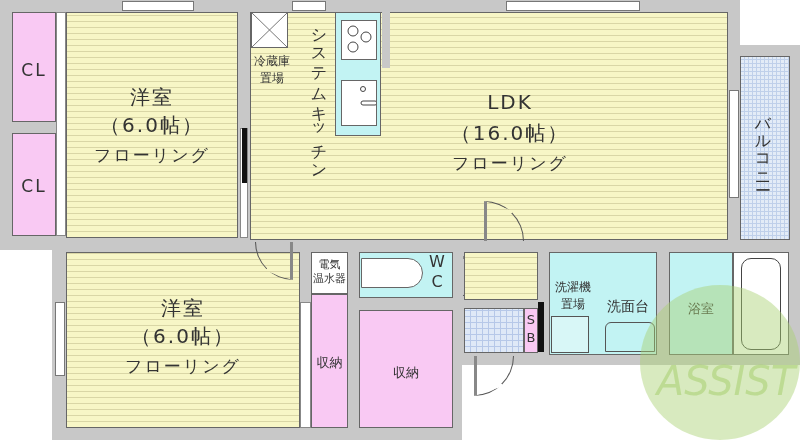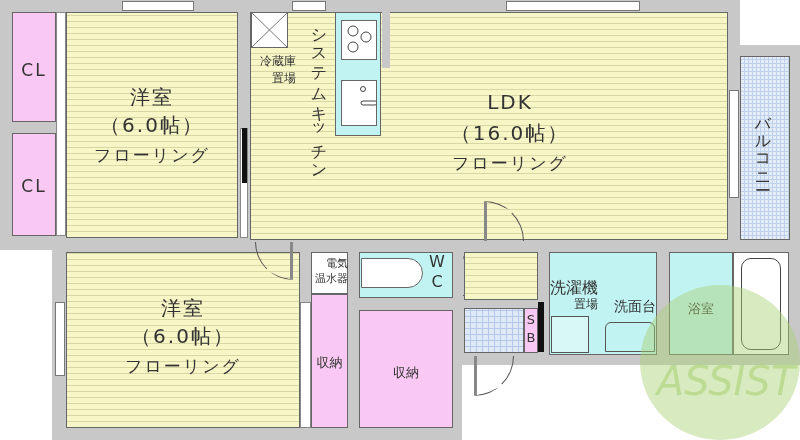--- a/index.html
+++ b/index.html
@@ -9,21 +9,21 @@
   .floor{background-color:#f7f6c6;background-image:repeating-linear-gradient(0deg,#f7f6c6 0px,#f7f6c6 5px,#d9d6a6 5px,#d9d6a6 6px);border:1px solid #666;}
   .pink{background:#f9c9f3;border:1px solid #666;}
   .aqua{background:#c2f3f3;border:1px solid #666;}
   .white{background:#fff;border:1px solid #666;}
   .tile{background-color:#dfe9f7;background-image:repeating-linear-gradient(0deg,transparent 0,transparent 5px,#b6c8e8 5px,#b6c8e8 6px),repeating-linear-gradient(90deg,transparent 0,transparent 5px,#b6c8e8 5px,#b6c8e8 6px);border:1px solid #666;}
   .balc{background-color:#e3ecf7;background-image:repeating-linear-gradient(0deg,transparent 0,transparent 3px,#bfd0ea 3px,#bfd0ea 4px),repeating-linear-gradient(90deg,transparent 0,transparent 3px,#bfd0ea 3px,#bfd0ea 4px);border:1px solid #666;}
   .label{position:absolute;text-align:center;white-space:nowrap;color:#333;}
   .big{font-size:20px;letter-spacing:2px;}
   .mid{font-size:17px;letter-spacing:2px;}
   .small{font-size:13px;}
-  .tiny{font-size:11px;line-height:13px;text-align:right;}
+  .tiny{font-size:11px;line-height:13px;}
   .vert{writing-mode:vertical-rl;letter-spacing:1px;}
   .win{background:#fff;border:1px solid #777;}
   .door-arc{position:absolute;border:1px solid #555;box-sizing:border-box;}
 </style>
 </head>
 <body>
 
 <div class="abs wall" style="left:0;top:0;width:740px;height:250px;"></div>
 <div class="abs wall" style="left:52px;top:240px;width:748px;height:200px;"></div>
 <div class="abs" style="left:462px;top:365px;width:338px;height:75px;background:#fff;"></div>
@@ -86,21 +86,21 @@
 
 <div class="abs floor" style="left:66px;top:252px;width:234px;height:176px;"></div>
 <div class="label big" style="left:66px;top:295px;width:234px;">洋室</div>
 <div class="label big" style="left:66px;top:323px;width:234px;">（6.0帖）</div>
 <div class="label mid" style="left:66px;top:355px;width:234px;">フローリング</div>
 <div class="abs" style="left:55px;top:302px;width:10px;height:74px;background:#fff;border:1px solid #777;"></div>
 <div class="door-arc" style="left:255px;top:242px;width:38px;height:38px;border-radius:0 0 0 38px;border-top:none;border-right:3px solid #888;"></div>
 <div class="abs" style="left:300px;top:302px;width:11px;height:126px;background:#fff;border:1px solid #888;"></div>
 
 <div class="abs white" style="left:311px;top:252px;width:37px;height:42px;"></div>
-<div class="label tiny" style="left:311px;top:258px;width:37px;font-family:Liberation Mono, monospace;">電気</div>
+<div class="label tiny" style="left:311px;top:258px;width:37px;">電気</div>
 <div class="label tiny" style="left:311px;top:272px;width:37px;">温水器</div>
 <div class="abs pink" style="left:311px;top:294px;width:37px;height:134px;"></div>
 <div class="label small" style="left:311px;top:354px;width:37px;">収納</div>
 
 <div class="abs aqua" style="left:359px;top:252px;width:94px;height:46px;"></div>
 <div class="abs white" style="left:361px;top:258px;width:62px;height:30px;border-radius:0 15px 15px 0;"></div>
 <div class="label small" style="left:425px;top:252px;width:24px;font-size:16px;">W</div>
 <div class="label small" style="left:425px;top:272px;width:24px;font-size:16px;">C</div>
 <div class="door-arc" style="left:463px;top:256px;width:40px;height:40px;border-radius:0 0 40px 0;border-top:3px solid #888;border-left:none;"></div>
 
@@ -109,21 +109,21 @@
 
 <div class="abs floor" style="left:464px;top:252px;width:74px;height:48px;"></div>
 <div class="abs tile" style="left:464px;top:308px;width:60px;height:45px;"></div>
 <div class="abs pink" style="left:524px;top:308px;width:14px;height:45px;"></div>
 <div class="label small" style="left:524px;top:312px;width:14px;">S</div>
 <div class="label small" style="left:524px;top:330px;width:14px;">B</div>
 <div class="abs" style="left:538px;top:302px;width:6px;height:50px;background:#111;"></div>
 <div class="door-arc" style="left:474px;top:356px;width:40px;height:40px;border-radius:0 0 40px 0;border-top:none;border-left:3px solid #888;"></div>
 
 <div class="abs aqua" style="left:549px;top:252px;width:108px;height:103px;"></div>
-<div class="label tiny" style="left:548px;top:281px;width:50px;font-size:16px;">洗濯機</div>
+<div class="label tiny" style="left:548px;top:281px;width:50px;font-size:12px;">洗濯機</div>
 <div class="label tiny" style="left:548px;top:298px;width:50px;font-size:12px;">置場</div>
 <div class="abs" style="left:551px;top:316px;width:38px;height:37px;border:1px solid #555;background:#d8f7f7;"></div>
 <div class="label tiny" style="left:600px;top:300px;width:56px;font-size:14px;">洗面台</div>
 <div class="abs" style="left:605px;top:322px;width:50px;height:30px;border:1px solid #555;border-radius:6px 6px 0 0;"></div>
 
 <div class="abs aqua" style="left:669px;top:252px;width:64px;height:103px;"></div>
 <div class="label small" style="left:669px;top:300px;width:64px;">浴室</div>
 <div class="abs white" style="left:733px;top:252px;width:56px;height:103px;"></div>
 <div class="abs" style="left:741px;top:258px;width:40px;height:92px;border:1px solid #444;border-radius:10px;"></div>
 

